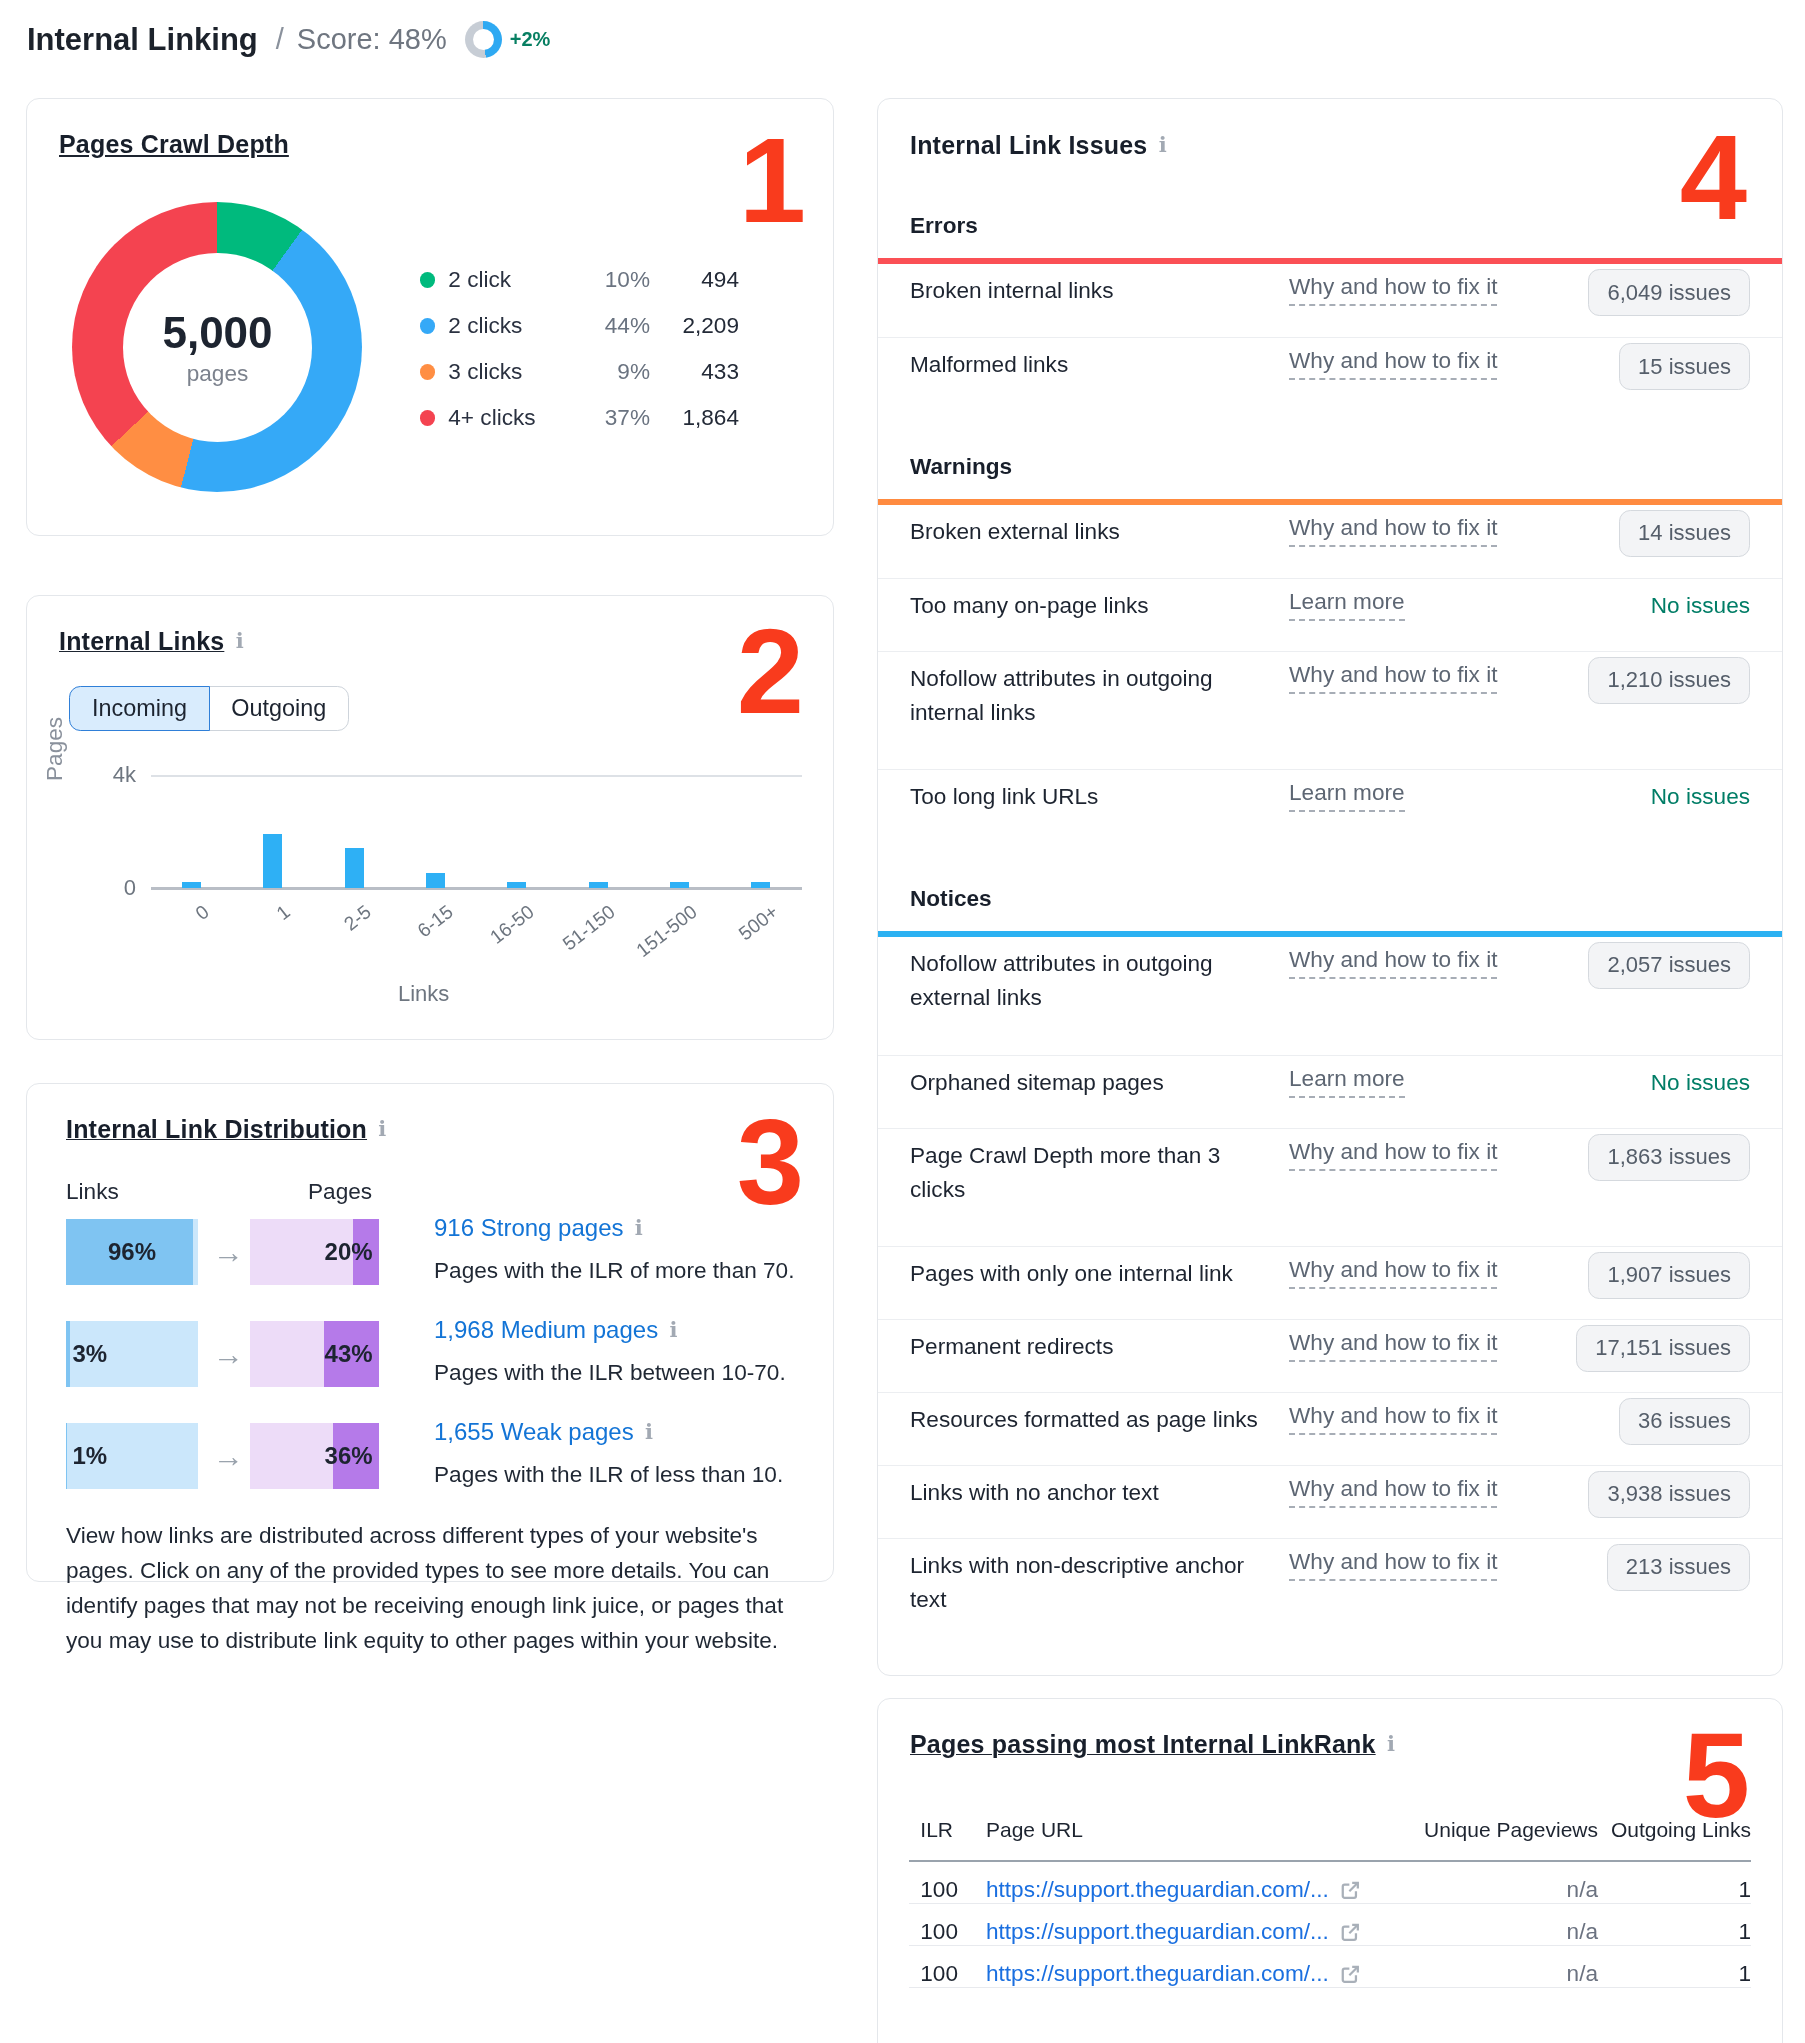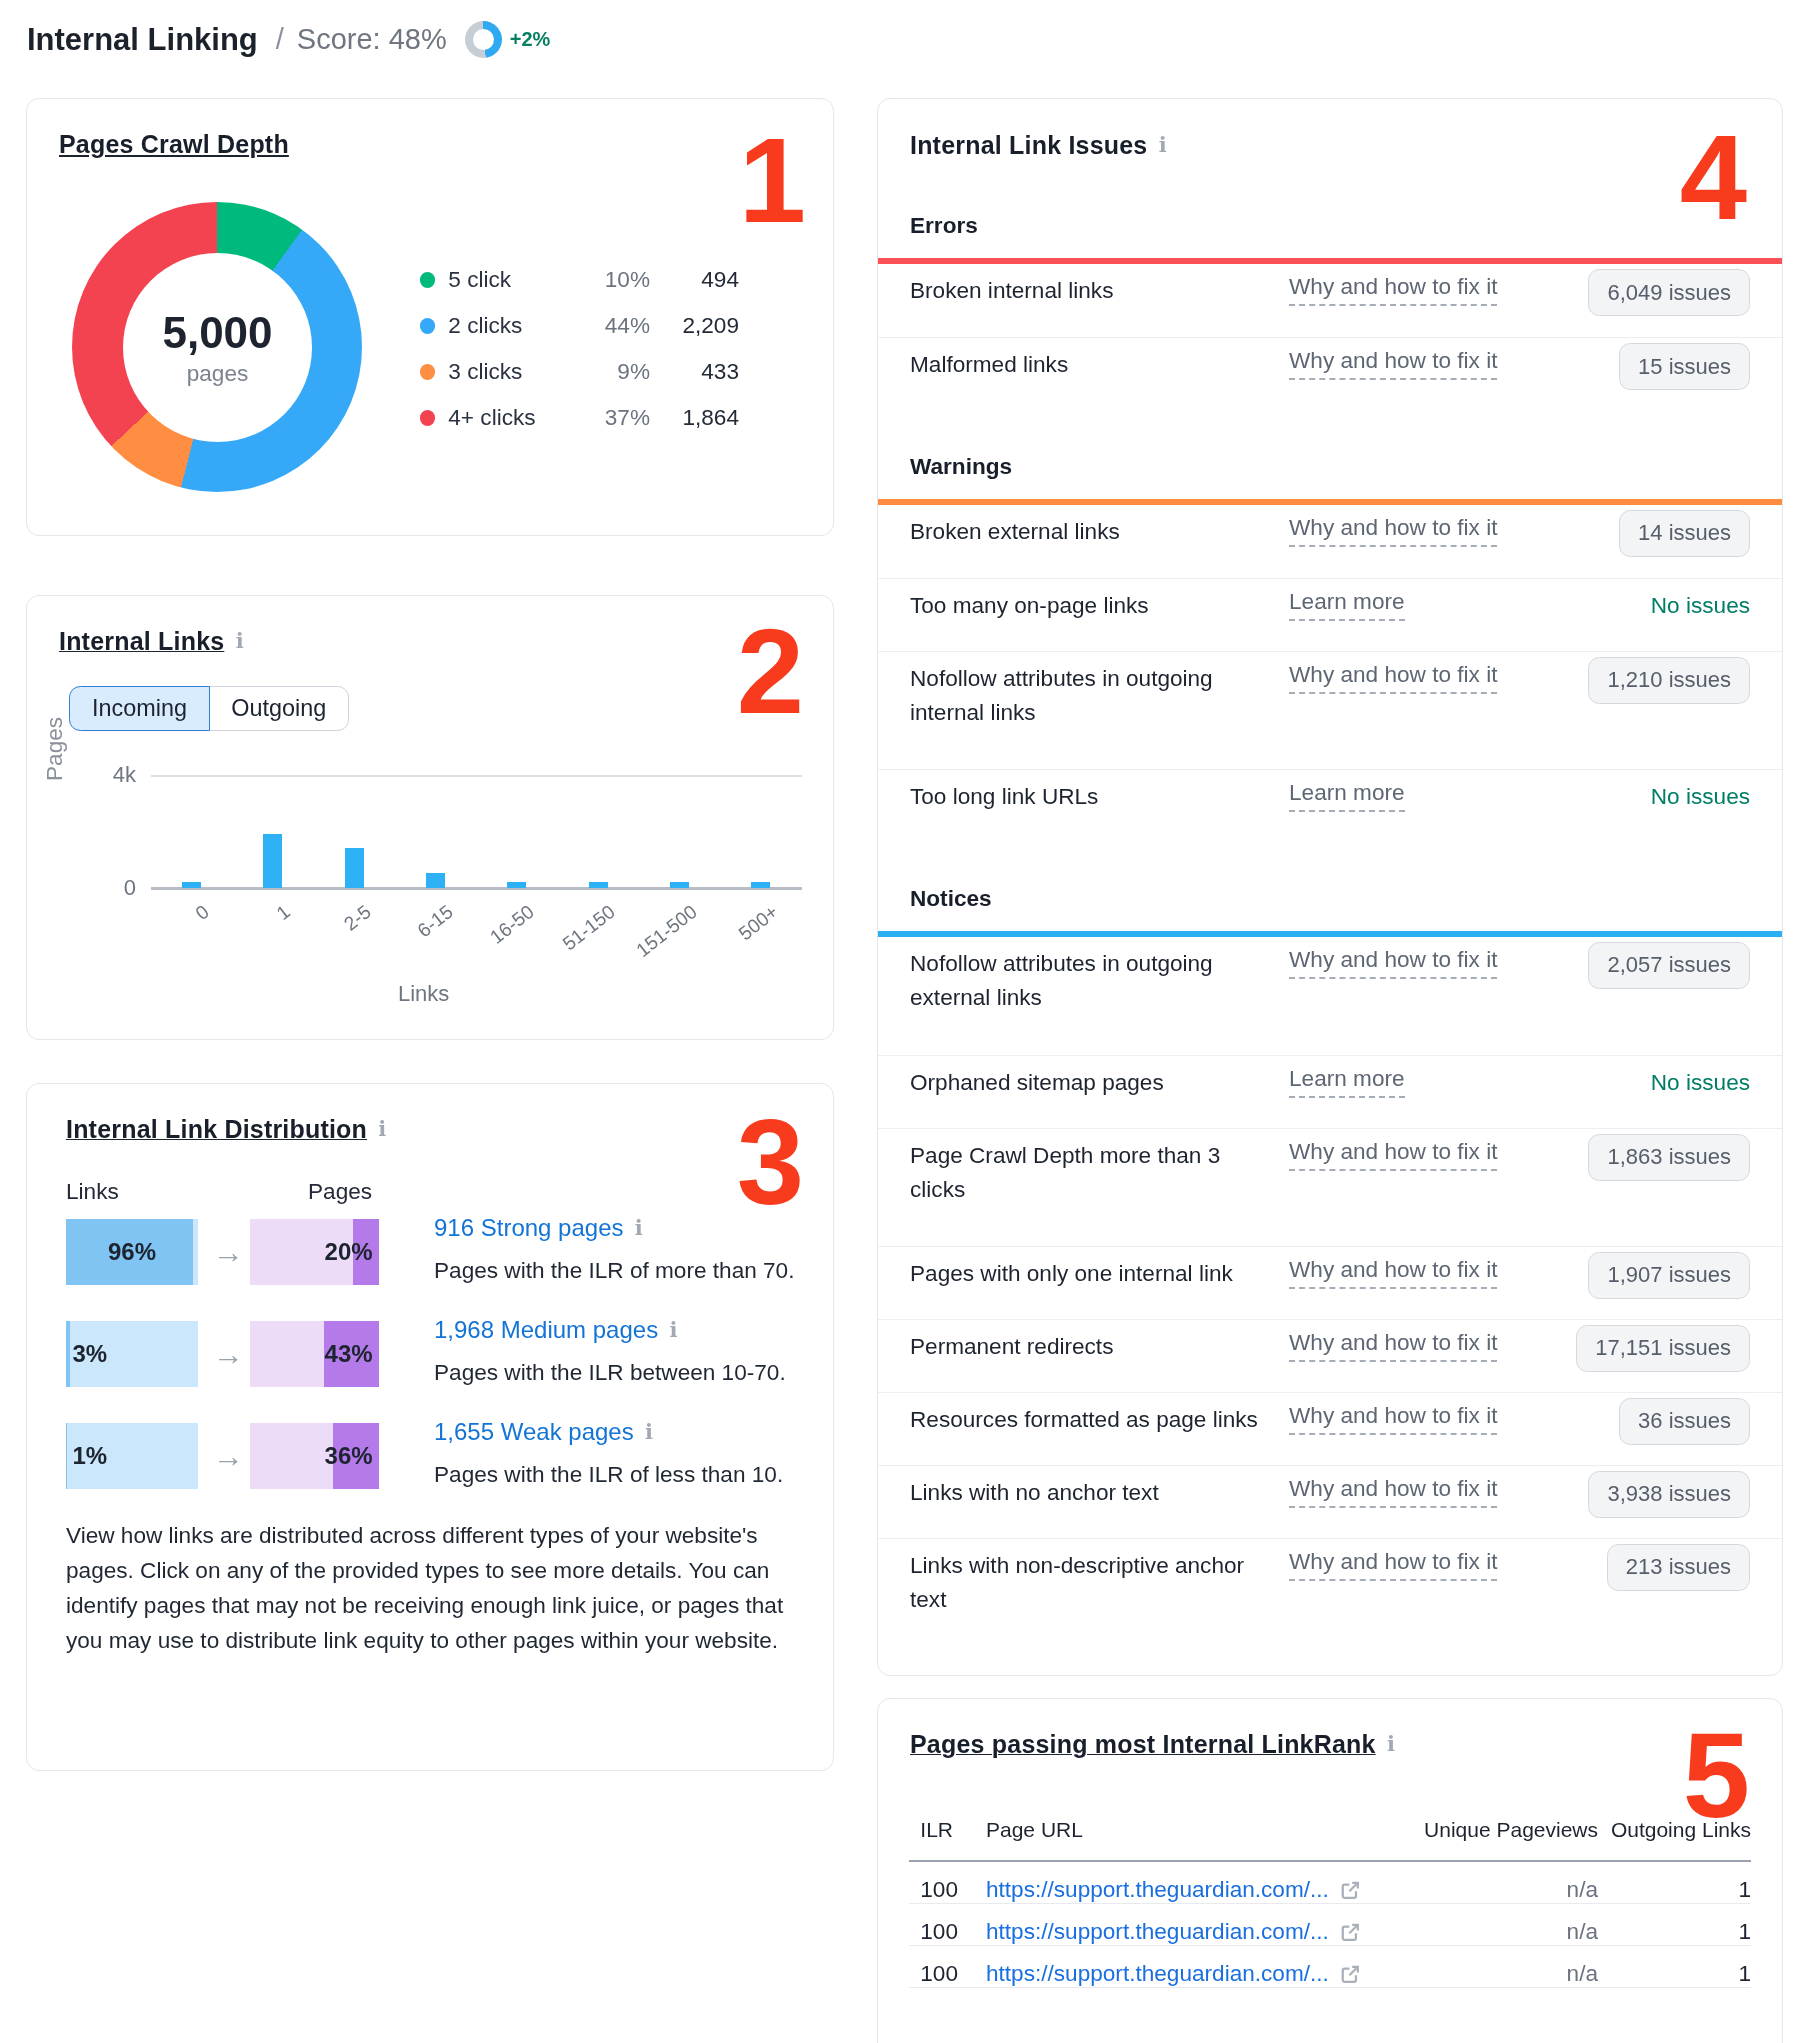--- a/index.html
+++ b/index.html
@@ -50,21 +50,21 @@
   .bar { position:absolute; bottom:0; width:19.3px; background:#2eb0f5; }
   .ytick { position:absolute; width:64px; text-align:right; font-size:22px; color:#6e7680; }
   .ylab { position:absolute; left:14.5px; top:185px; font-size:22.6px; color:#8a919c;
     transform:rotate(-90deg); transform-origin:left top; }
   .xticks { position:absolute; left:124px; top:305px; width:651px; height:73px; }
   .xtick { position:absolute; top:0; font-size:19.3px; color:#6e7680; white-space:nowrap;
     transform:translateX(-100%) rotate(-38deg); transform-origin:right top; }
   .xlab { position:absolute; left:371px; top:385px; font-size:22px; color:#6e7680; }
 
   
-  #p3 { left:26px; top:1083px; width:808px; height:688px; }
+  #p3 { left:26px; top:1083px; width:808px; height:499px; }
   .dist-heads { position:absolute; top:95px; left:39px; right:32px; font-size:22.6px; color:#232a37; }
   .dist-heads .ph { position:absolute; left:242px; }
   .dist-row { position:absolute; left:39px; height:66px; }
   .dbar { position:absolute; top:0; height:66px; }
   .links-bar { left:0; width:132px; background:#cbe7fb; }
   .links-seg { position:absolute; left:0; top:0; height:100%; background:#7fc4f2; }
   .pages-bar { left:184px; width:129px; background:#eddcf8; }
   .pages-seg { position:absolute; right:0; top:0; height:100%; background:#b57ae9; }
   .dlabel { position:absolute; z-index:2; font-size:24px; font-weight:700; color:#1d2430; top:19.3px; }
   .dlabel.center { left:0; width:100%; text-align:center; }
@@ -131,21 +131,21 @@
   <div class="annot" style="top:21px; right:27px;">1</div>
   <div class="donut" style="background: conic-gradient(rgb(0, 186, 125) 0%, rgb(0, 186, 125) 10%, rgb(53, 169, 247) 10%, rgb(53, 169, 247) 54%, rgb(255, 142, 67) 54%, rgb(255, 142, 67) 63%, rgb(244, 67, 80) 63%, rgb(244, 67, 80) 100%);">
     <div class="donut-hole">
       <div class="donut-val">5,000</div>
       <div class="donut-sub">pages</div>
     </div>
   </div>
   <div class="legend">
     <div class="legend-row">
       <span class="legend-dot" style="background: rgb(0, 186, 125);"></span>
-      <span class="legend-label">5 click</span>
+      <span class="legend-label">2 click</span>
       <span class="legend-pct">10%</span>
       <span class="legend-count">494</span>
     </div>
     <div class="legend-row">
       <span class="legend-dot" style="background: rgb(53, 169, 247);"></span>
       <span class="legend-label">2 clicks</span>
       <span class="legend-pct">44%</span>
       <span class="legend-count">2,209</span>
     </div>
     <div class="legend-row">

